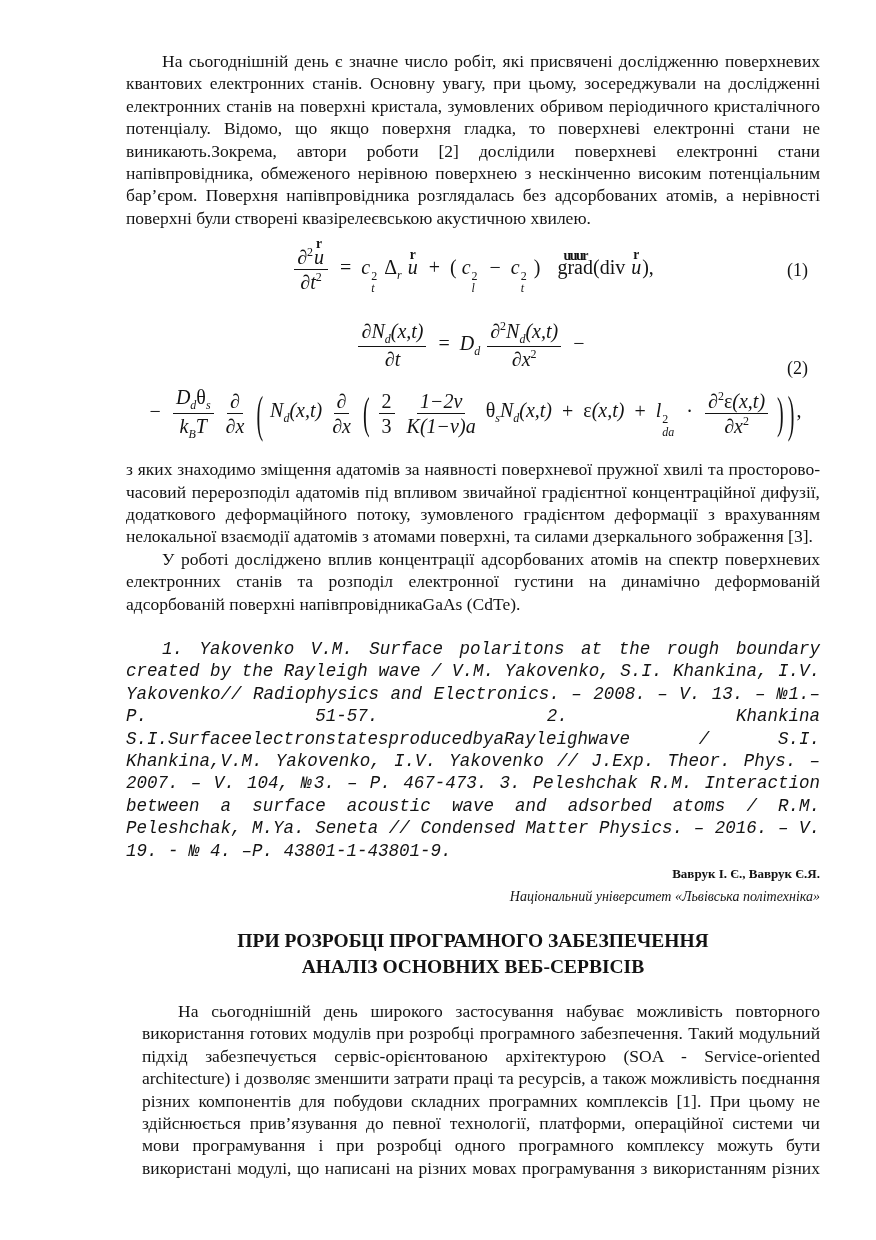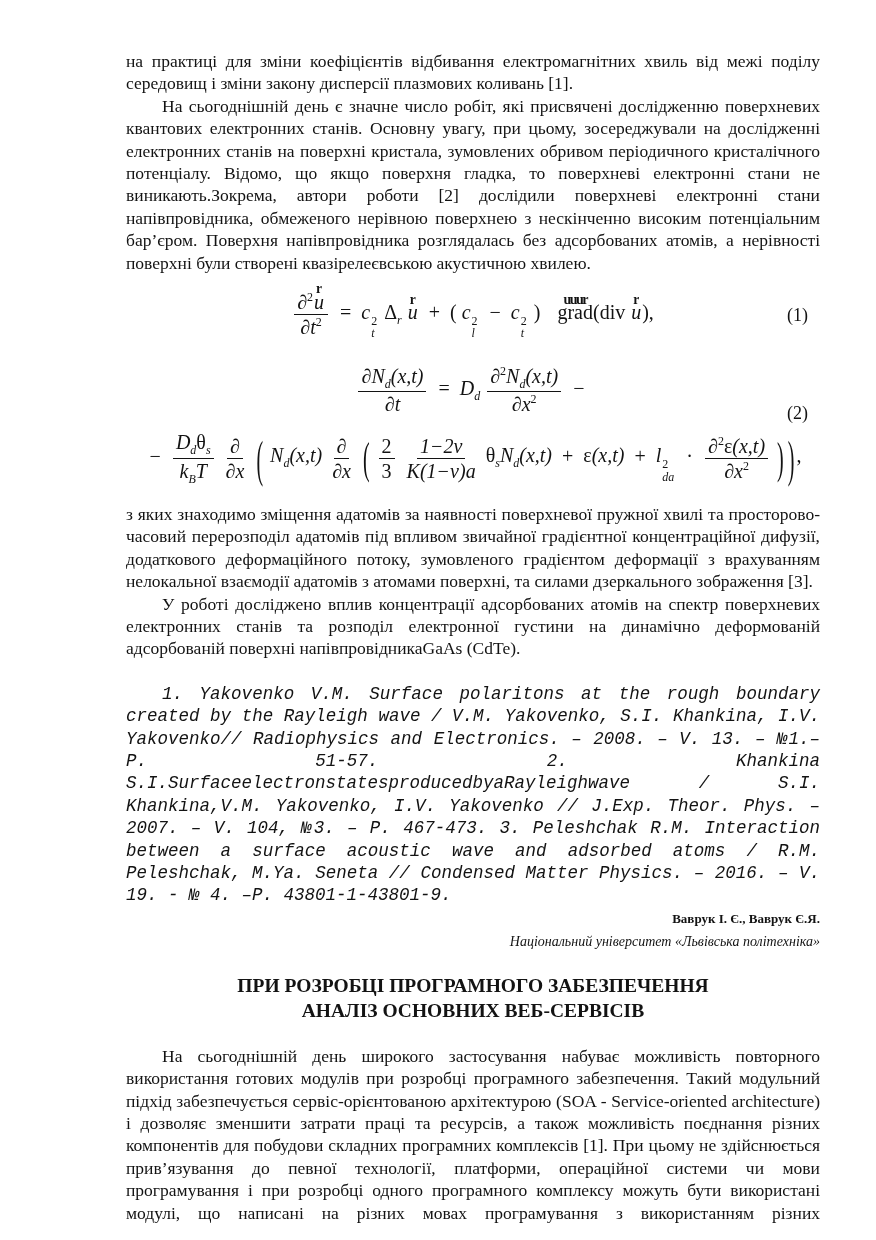--- a/index.html
+++ b/index.html
@@ -1,21 +1,21 @@
 <!DOCTYPE html>
 <html><head>
 <meta charset="utf-8">
 <style>
   html,body{margin:0;padding:0;background:#ffffff;}
   body{width:876px;height:1240px;font-family:"Liberation Serif",serif;color:#131313;overflow:hidden;}
   .page{padding:50px 56px 0 126px;}
   p{margin:0;}
   .body{font-size:17.5px;line-height:22.4px;text-align:justify;text-indent:36px;}
   .noindent{text-indent:0;}
-  .cont{text-align-last:justify;}
+  .cont{text-align-last:justify;margin-left:16px;}
   .refs{font-style:italic;margin-top:23px;font-family:Liberation Mono, monospace;}
   
   .eqwrap{position:relative;font-size:20px;margin:9px 0 10px;}
   .eqline{display:block;text-align:center;white-space:nowrap;line-height:1.1;padding:7px 0;}
   .eqn{position:absolute;right:12px;font-size:18px;}
   .eq1 .eqn{top:50%;transform:translateY(-50%);}
   .eq2 .eqn{top:34%;}
   .fr{display:inline-flex;flex-direction:column;align-items:center;vertical-align:middle;text-align:center;line-height:1.2;margin:0 2px;}
   .fn{border-bottom:1.3px solid #131313;padding:0 3px;white-space:nowrap;}
   .fd{padding:0 3px;white-space:nowrap;}
@@ -33,21 +33,20 @@
   
   .authors{text-align:right;font-weight:bold;font-size:13px;line-height:23px;}
   .affil{text-align:right;font-weight:normal;font-style:italic;font-size:14px;line-height:23px;}
   .title{margin:20px 0 21px;text-align:center;font-weight:bold;font-size:19.5px;line-height:25.5px;}
 </style>
 </head>
 <body>
 
 <div class="page">
 
-  <p class="body noindent">на практиці для зміни коефіцієнтів відбивання електромагнітних хвиль від межі поділу середовищ і зміни закону дисперсії плазмових коливань [1].</p>
   <p class="body">На сьогоднішній день є значне число робіт, які присвячені дослідженню поверхневих квантових електронних станів. Основну увагу, при цьому, зосереджували на дослідженні електронних станів на поверхні кристала, зумовлених обривом періодичного кристалічного потенціалу. Відомо, що якщо поверхня гладка, то поверхневі електронні стани не виникають.Зокрема, автори роботи [2] дослідили поверхневі електронні стани напівпровідника, обмеженого нерівною поверхнею з нескінченно високим потенціальним бар’єром. Поверхня напівпровідника розглядалась без адсорбованих атомів, а нерівності поверхні були створені квазірелеєвською акустичною хвилею.</p>
 
   <div class="eqwrap eq1">
     <div class="eqline">
       <span class="fr">
         <span class="fn"><span class="tk">∂</span><sup>2</sup><span class="vec"><span class="vm">r</span><span>u</span></span></span>
         <span class="fd"><span class="it">∂t</span><sup>2</sup></span>
       </span>
       <span class="sp">=</span>
       <span class="it">c</span><span class="ss">

